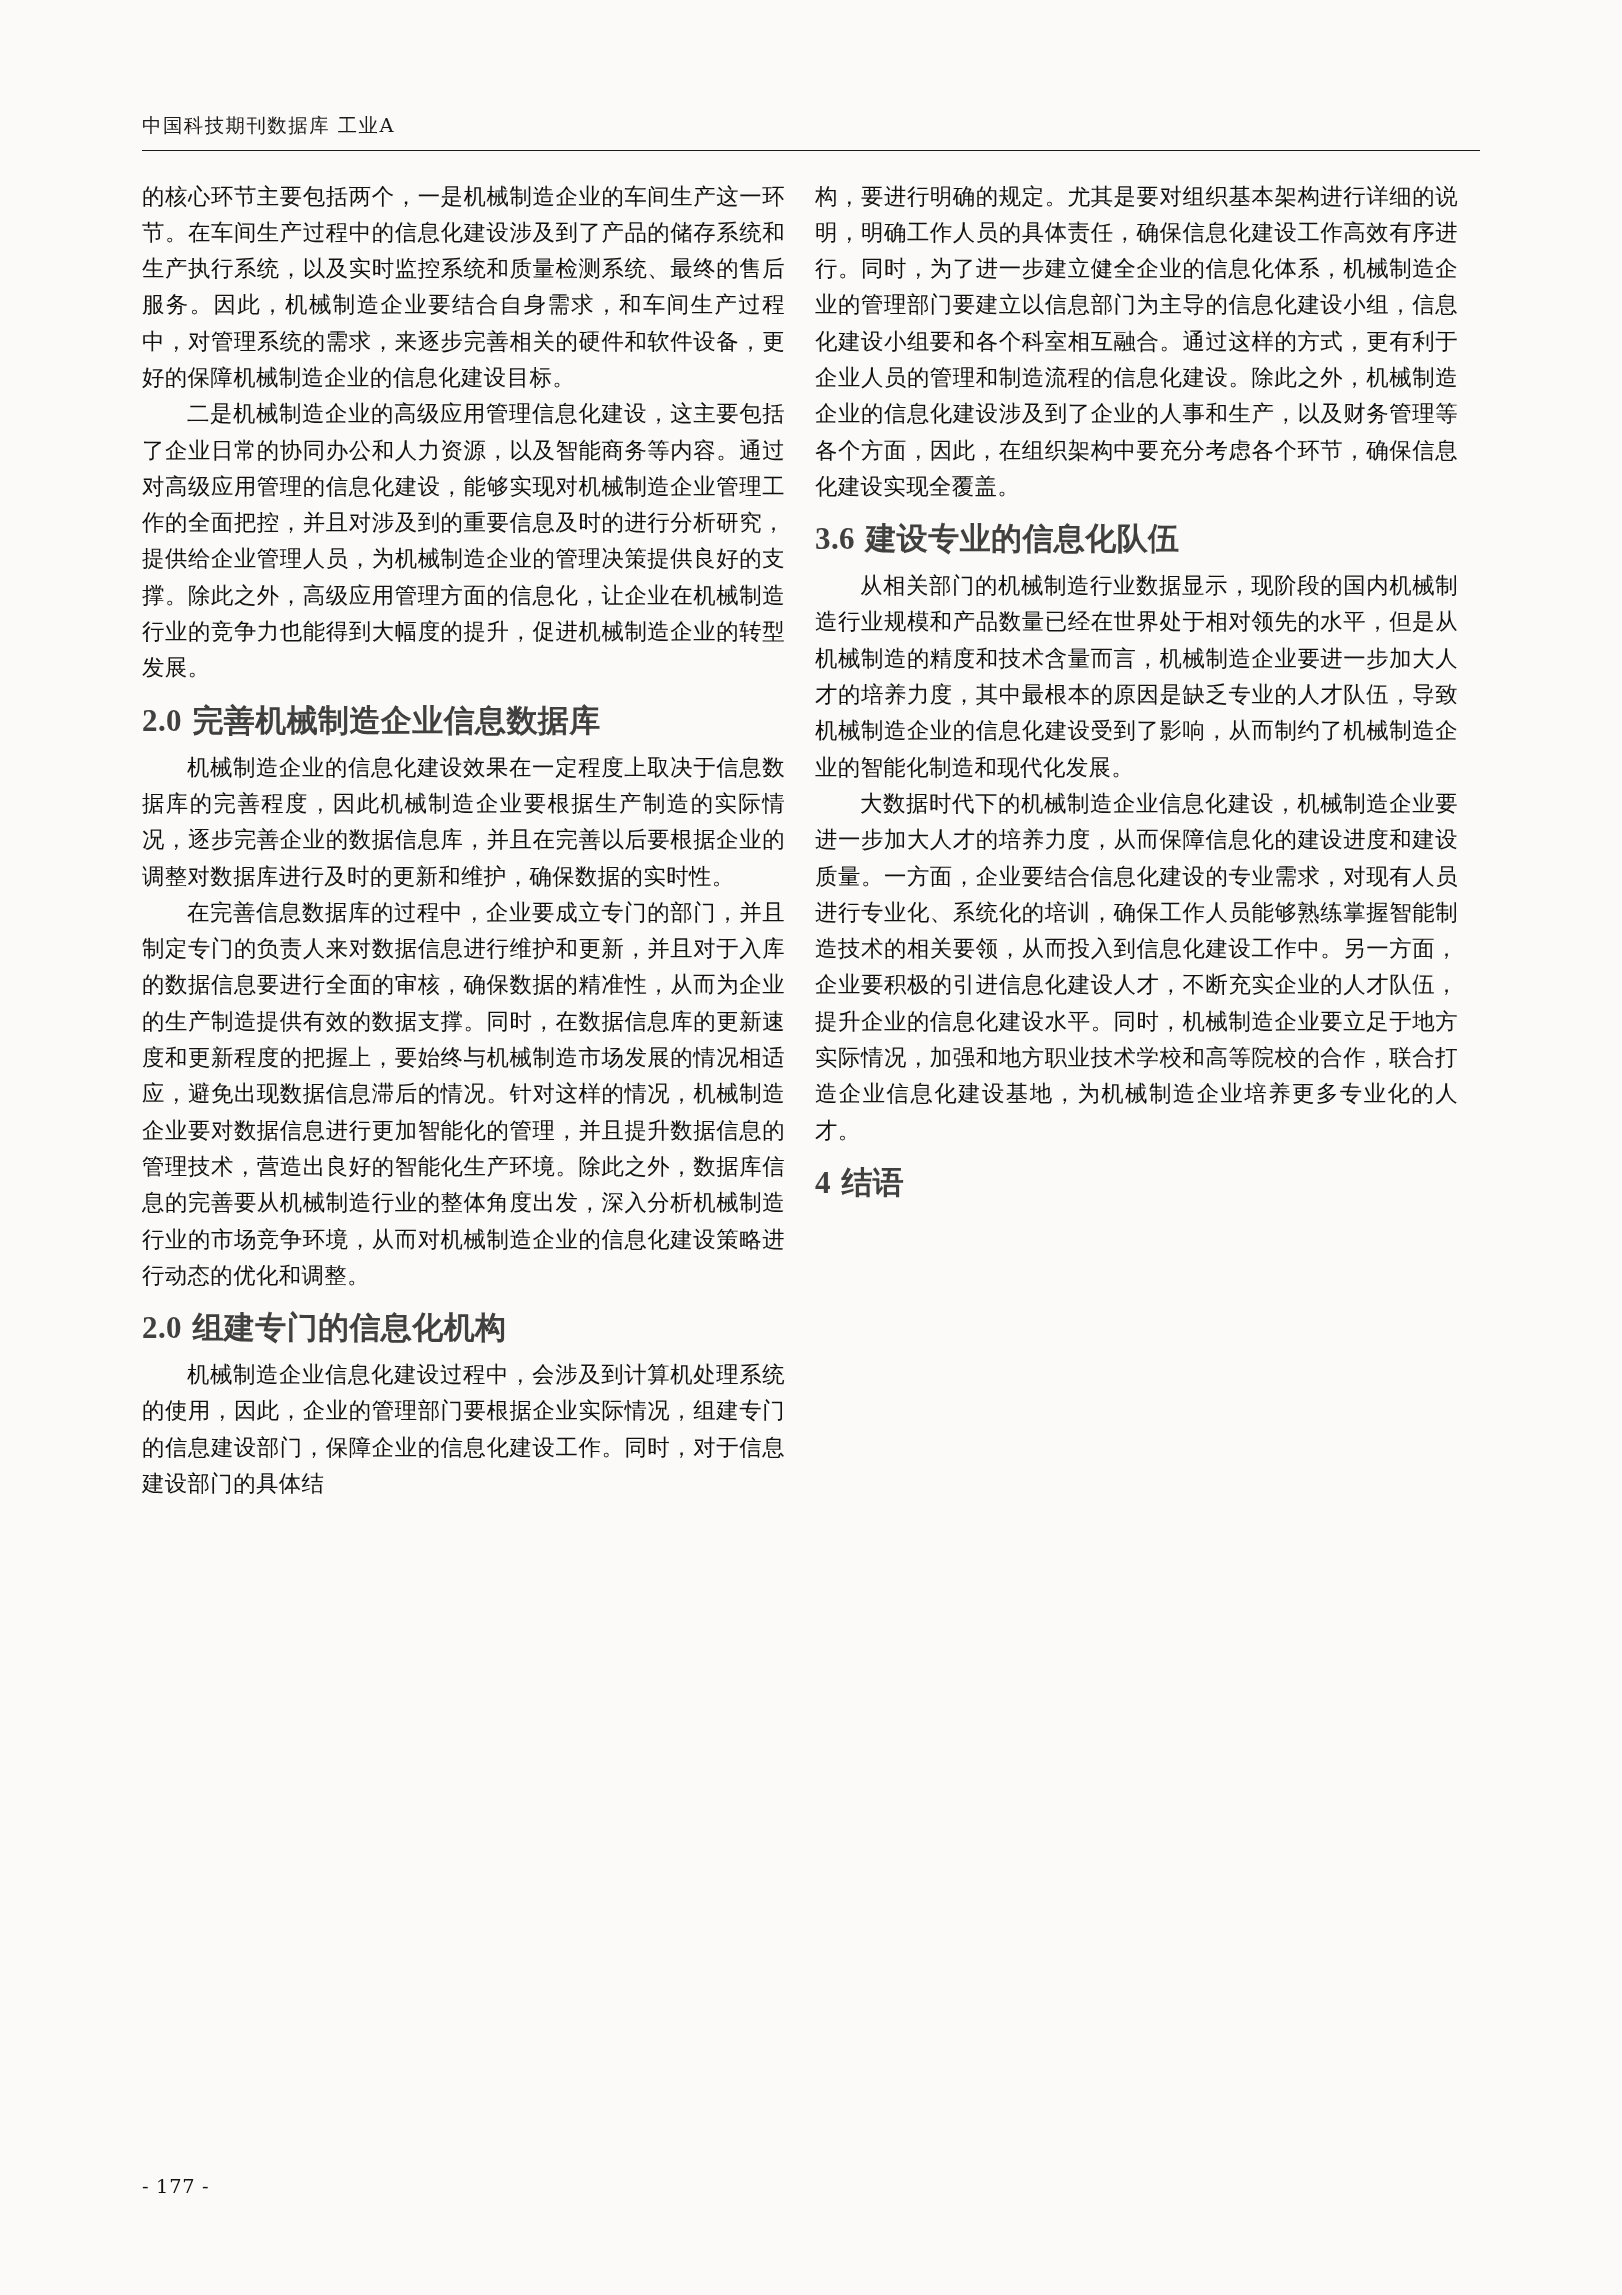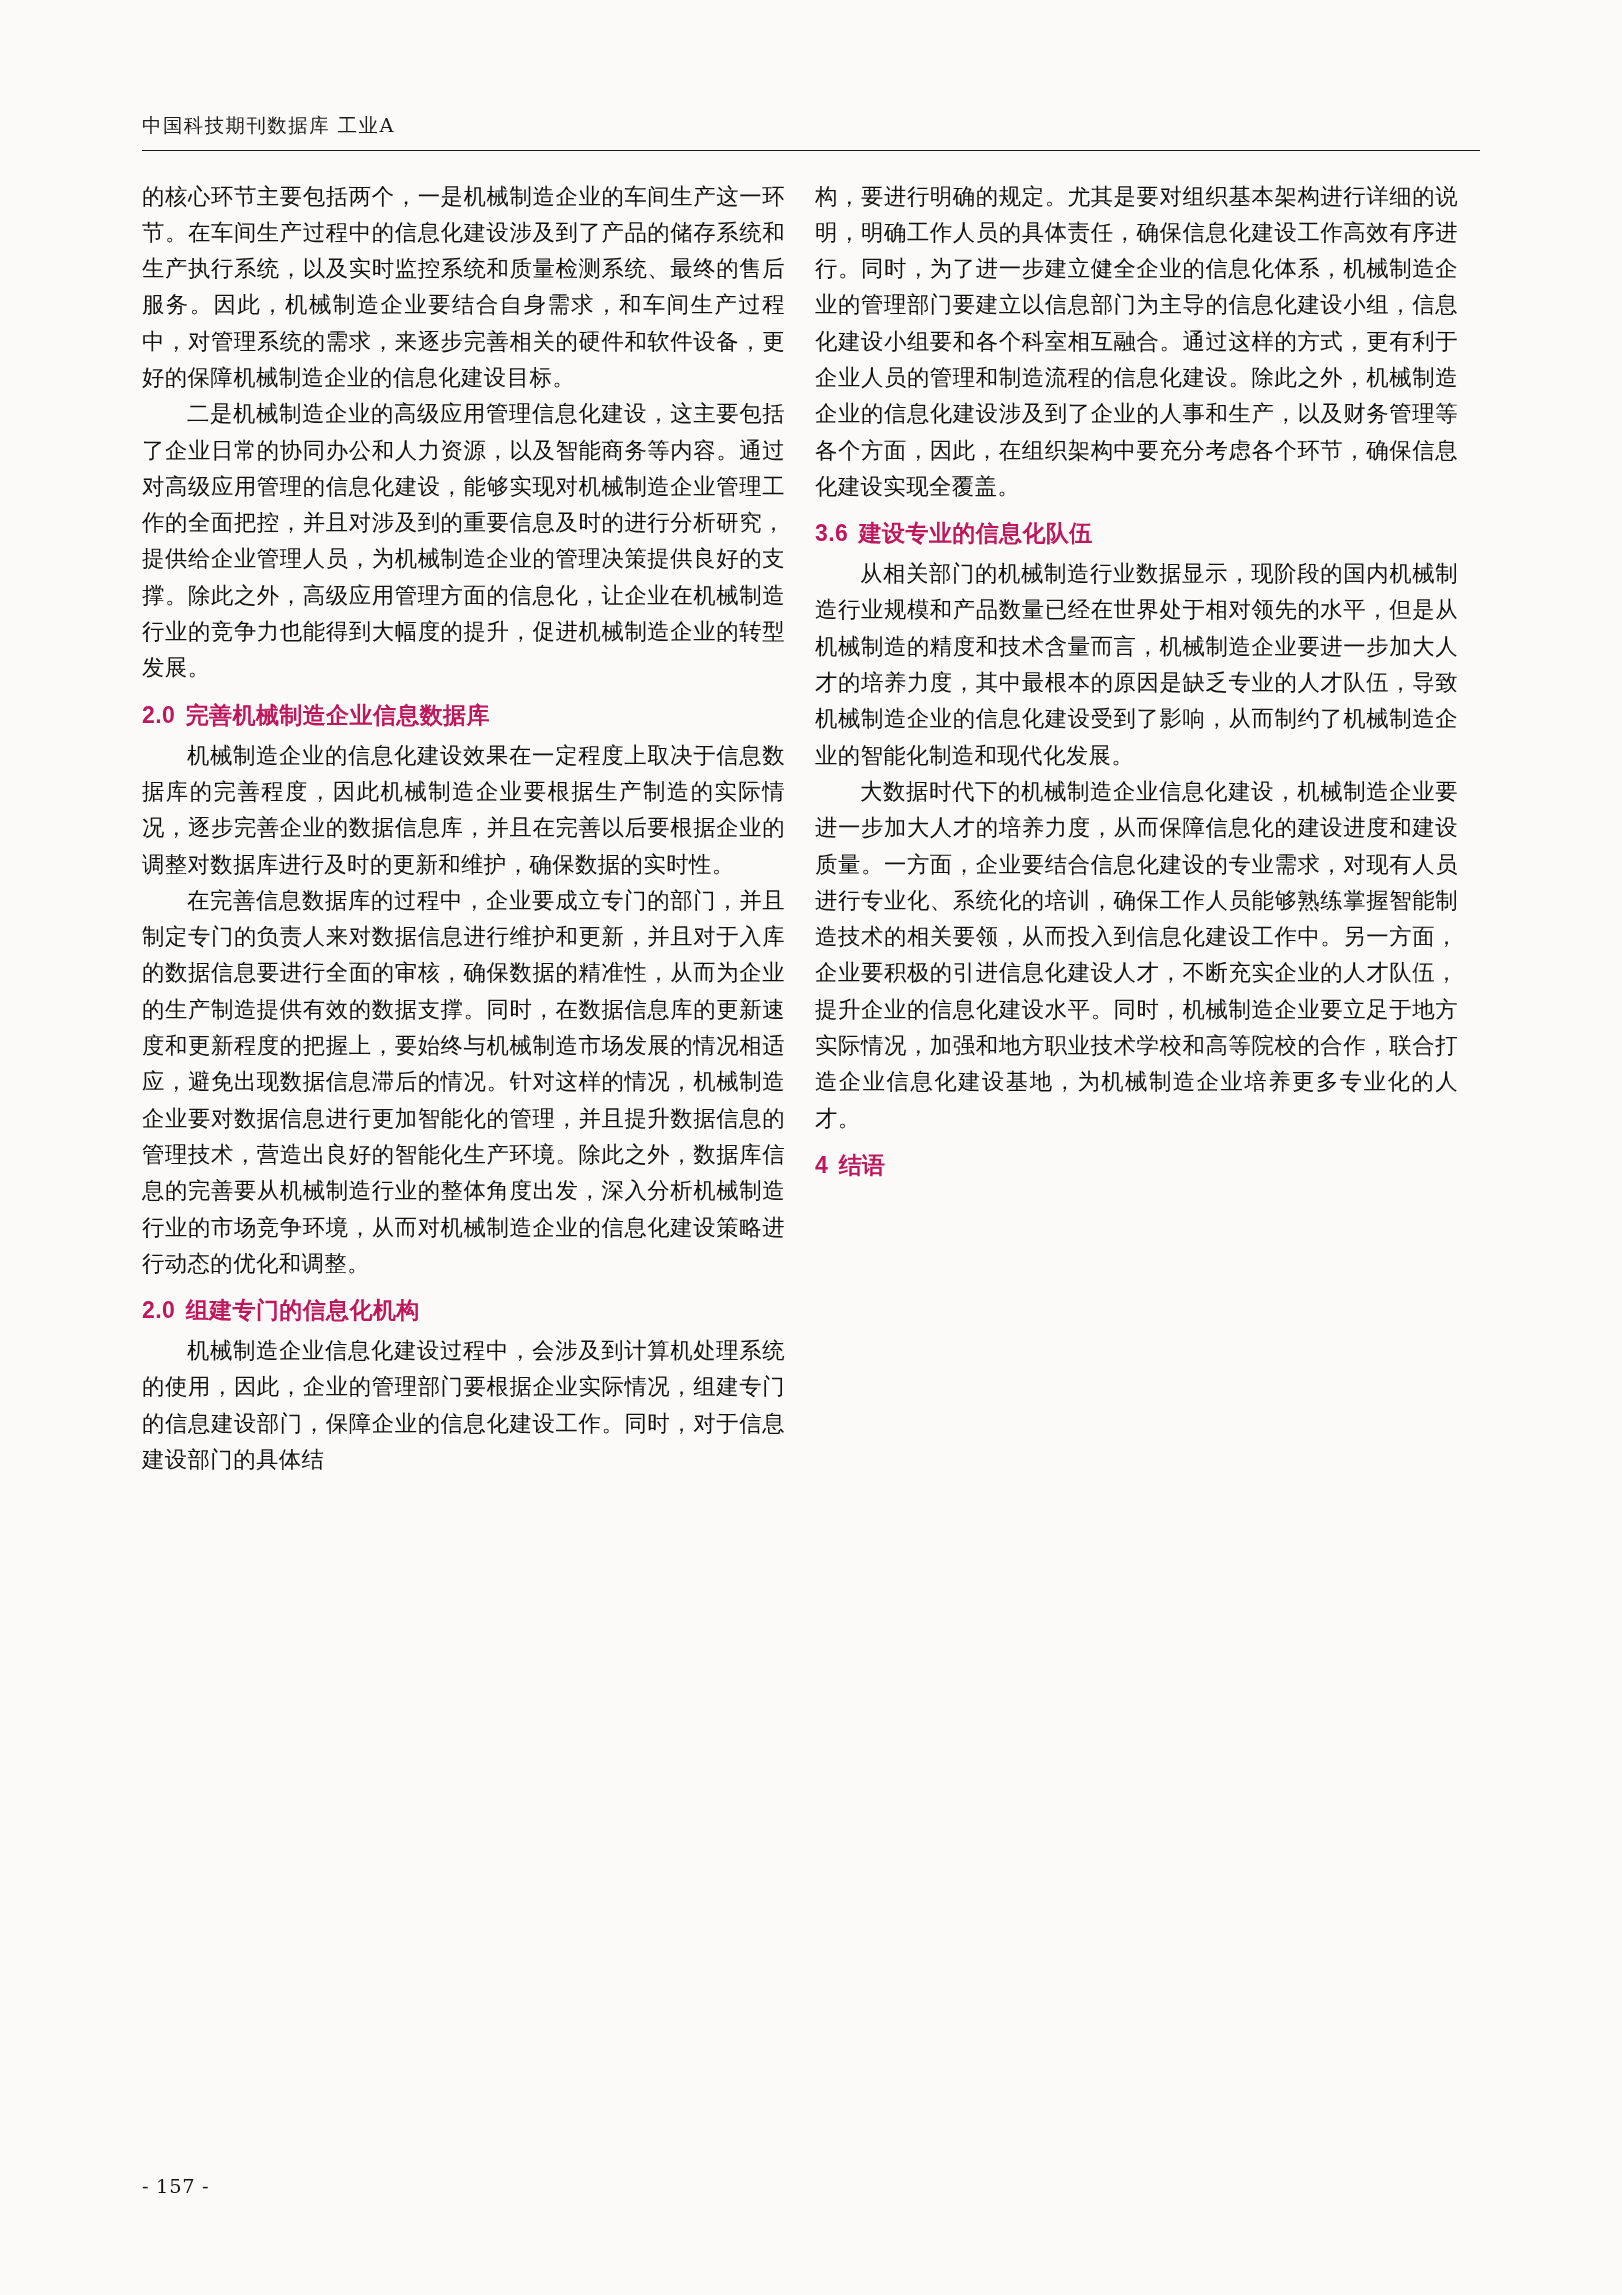--- a/index.html
+++ b/index.html
@@ -50,26 +50,26 @@
     color: #111;
     text-align: justify;
     text-justify: inter-ideograph;
     font-family: "DejaVu Serif", serif;
     letter-spacing: 0.4px;
   }
   p.indent {
     text-indent: 45px;
   }
   h3.sec {
-    font-size: 23px;
+    font-size: 31px;
     line-height: 1.5;
     margin: 12px 0 4.5px 0;
     font-weight: bold;
-    color: #be185d;
-    font-family: Liberation Sans, sans-serif;
+    color: #404040;
+    font-family: Liberation Serif, serif;
     letter-spacing: 0.4px;
   }
   .sec-num {
     margin-right: 10.5px;
   }
   .footer {
     position: absolute;
     left: 142px;
     bottom: 97px;
     font-size: 19.4px;
@@ -111,15 +111,15 @@
         <p class="indent">从相关部门的机械制造行业数据显示，现阶段的国内机械制造行业规模和产品数量已经在世界处于相对领先的水平，但是从机械制造的精度和技术含量而言，机械制造企业要进一步加大人才的培养力度，其中最根本的原因是缺乏专业的人才队伍，导致机械制造企业的信息化建设受到了影响，从而制约了机械制造企业的智能化制造和现代化发展。</p>
         <p class="indent">大数据时代下的机械制造企业信息化建设，机械制造企业要进一步加大人才的培养力度，从而保障信息化的建设进度和建设质量。一方面，企业要结合信息化建设的专业需求，对现有人员进行专业化、系统化的培训，确保工作人员能够熟练掌握智能制造技术的相关要领，从而投入到信息化建设工作中。另一方面，企业要积极的引进信息化建设人才，不断充实企业的人才队伍，提升企业的信息化建设水平。同时，机械制造企业要立足于地方实际情况，加强和地方职业技术学校和高等院校的合作，联合打造企业信息化建设基地，为机械制造企业培养更多专业化的人才。</p>
         <h3 class="sec">
           <span class="sec-num">4</span><span>结语</span>
         </h3>
       </div>
 
     </div>
   </div>
 
-  <div class="footer">- 157 -</div>
+  <div class="footer">- 177 -</div>
 </div>
 
 
 </body></html>

